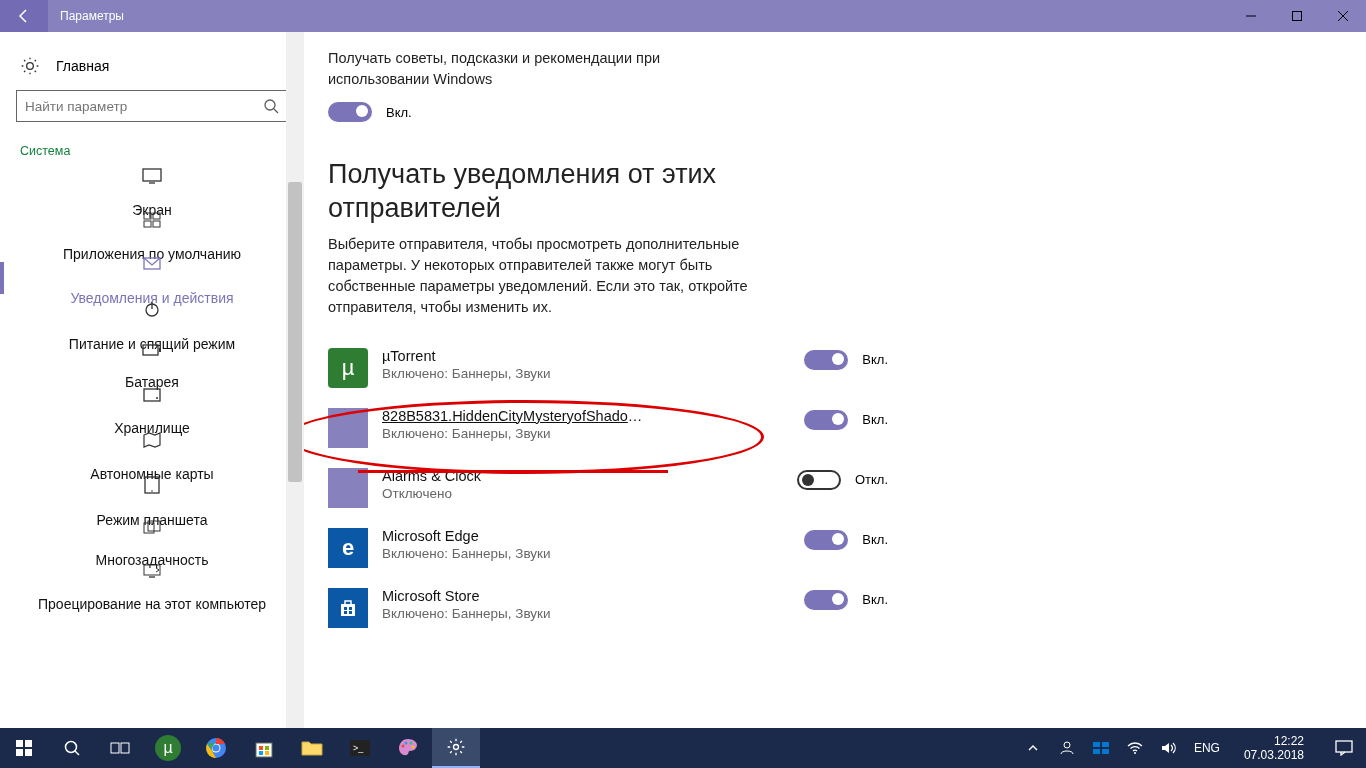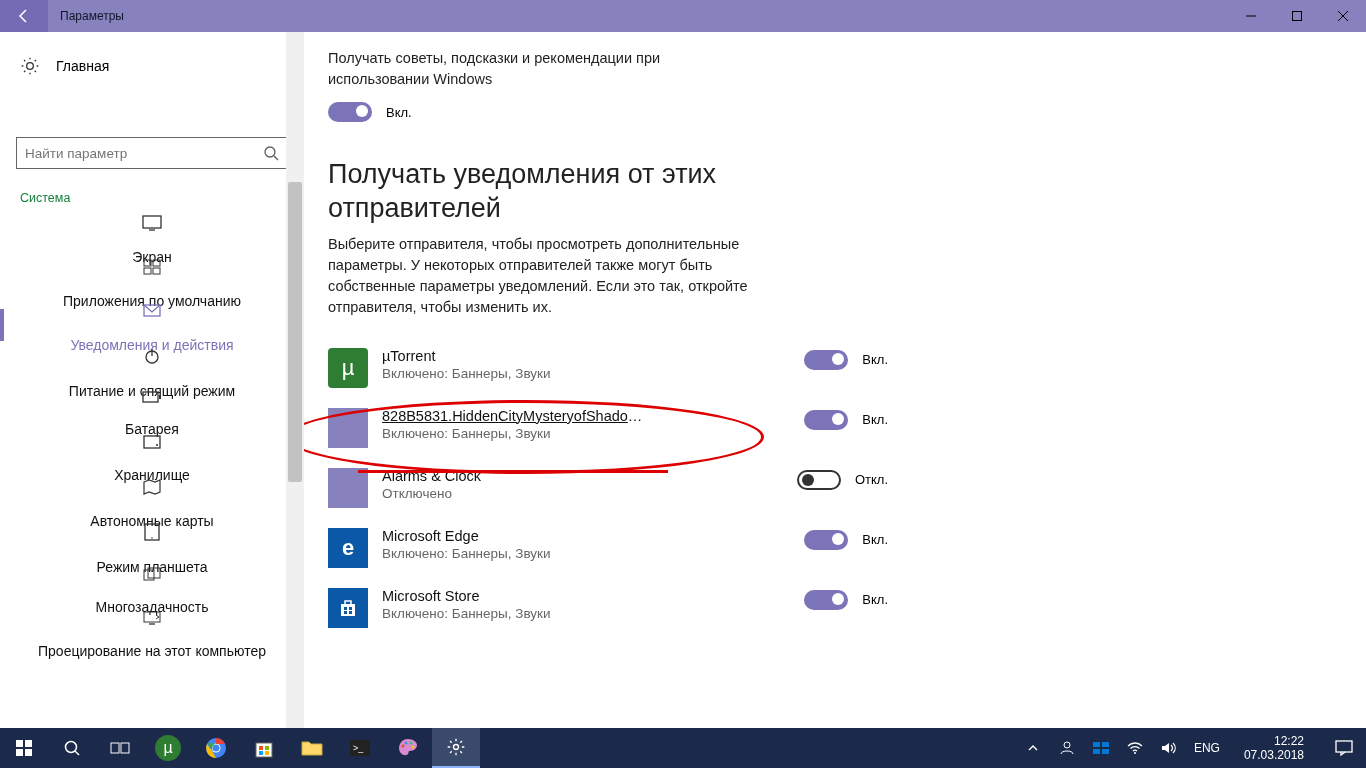--- a/index.html
+++ b/index.html
@@ -1,34 +1,34 @@
 <!DOCTYPE html>
 <html><head>
 <meta charset="utf-8">
 <style>
 * { margin: 0; padding: 0; box-sizing: border-box; font-family: "Segoe UI", Tahoma, sans-serif; }
 html, body { width: 1366px; height: 768px; overflow: hidden; background: #fff; }
 
 
-.titlebar { height: 32px; background: #8781bd; display: flex; align-items: center; color: #0f172a; font-size: 12px; }
+.titlebar { height: 32px; background: #8781bd; display: flex; align-items: center; color: #ffffff; font-size: 12px; }
 .titlebar .back { width: 48px; height: 32px; background: #736bb3; display: flex; align-items: center; justify-content: center; cursor: pointer; }
 .titlebar .title { padding-left: 12px; flex: 1; }
 .titlebar .win-controls { display: flex; }
 .titlebar .win-btn { width: 46px; height: 32px; display: flex; align-items: center; justify-content: center; cursor: pointer; color:#000; }
 .titlebar .win-btn svg { stroke: #000; }
 
 
 .content { display: flex; height: calc(768px - 32px - 40px); }
 .sidebar { width: 304px; padding: 14px 0 12px 0; position: relative; }
 .sidebar-inner { padding: 0 16px; }
 .home-row { display: flex; align-items: center; gap: 16px; padding: 10px 4px 14px 4px; cursor: pointer; }
 .home-row .gear { width: 20px; height: 20px; }
 .home-row .label { font-size: 14px; }
 
-.searchbox { display: flex; align-items: center; border: 1px solid #666; height: 32px; padding: 0 8px; margin-bottom: 22px; margin-top: 47px; }
+.searchbox { display: flex; align-items: center; border: 1px solid #666; height: 32px; padding: 0 8px; margin-bottom: 22px; }
 .searchbox input { border: none; outline: none; flex: 1; font-size: 13.5px; background: transparent; }
 .searchbox .mag { width: 16px; height: 16px; opacity: .8; }
 
 .section-label { font-size: 12.5px; color: #15803d; padding: 0 4px 10px 4px; }
 
 .nav-item { display: flex; align-items: center; gap: 18px; height: 44px; padding: 0 4px; cursor: pointer; font-size: 14px; color: #111; position: relative; flex-direction: column; }
 .nav-item .icon { width: 20px; height: 20px; display:flex; align-items:center; justify-content:center; }
 .nav-item.active { color: #7b74b8; }
 .nav-item.active::before { content: ""; position: absolute; left: -16px; top: 6px; bottom: 6px; width: 4px; background: #7b74b8; }
 

